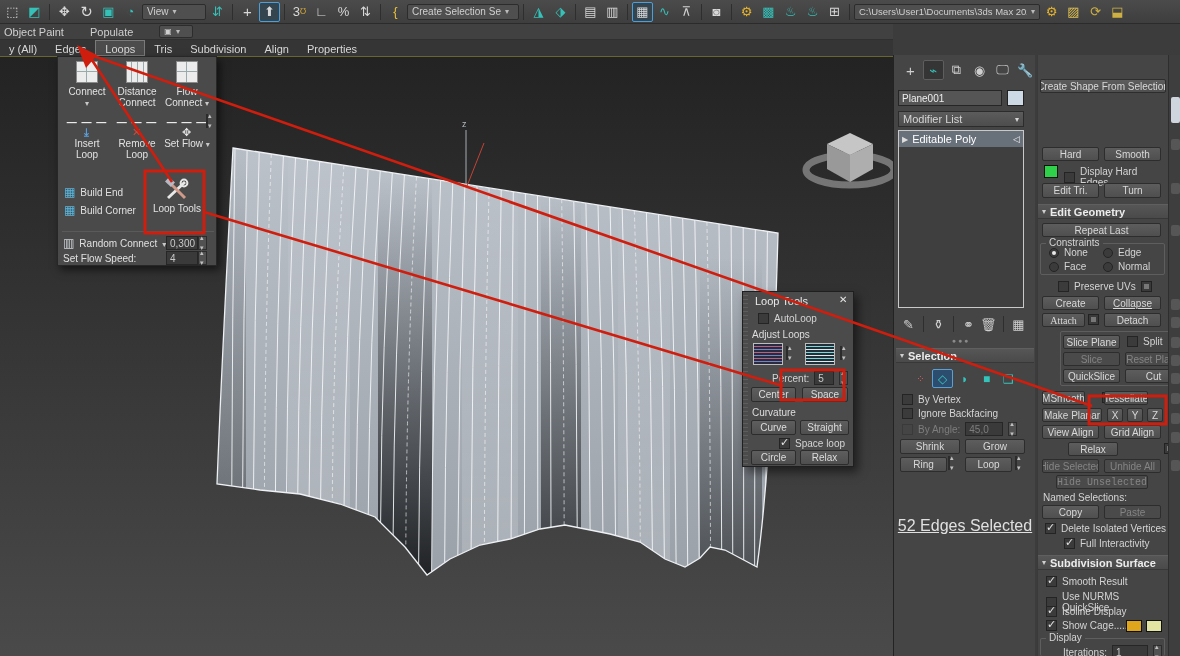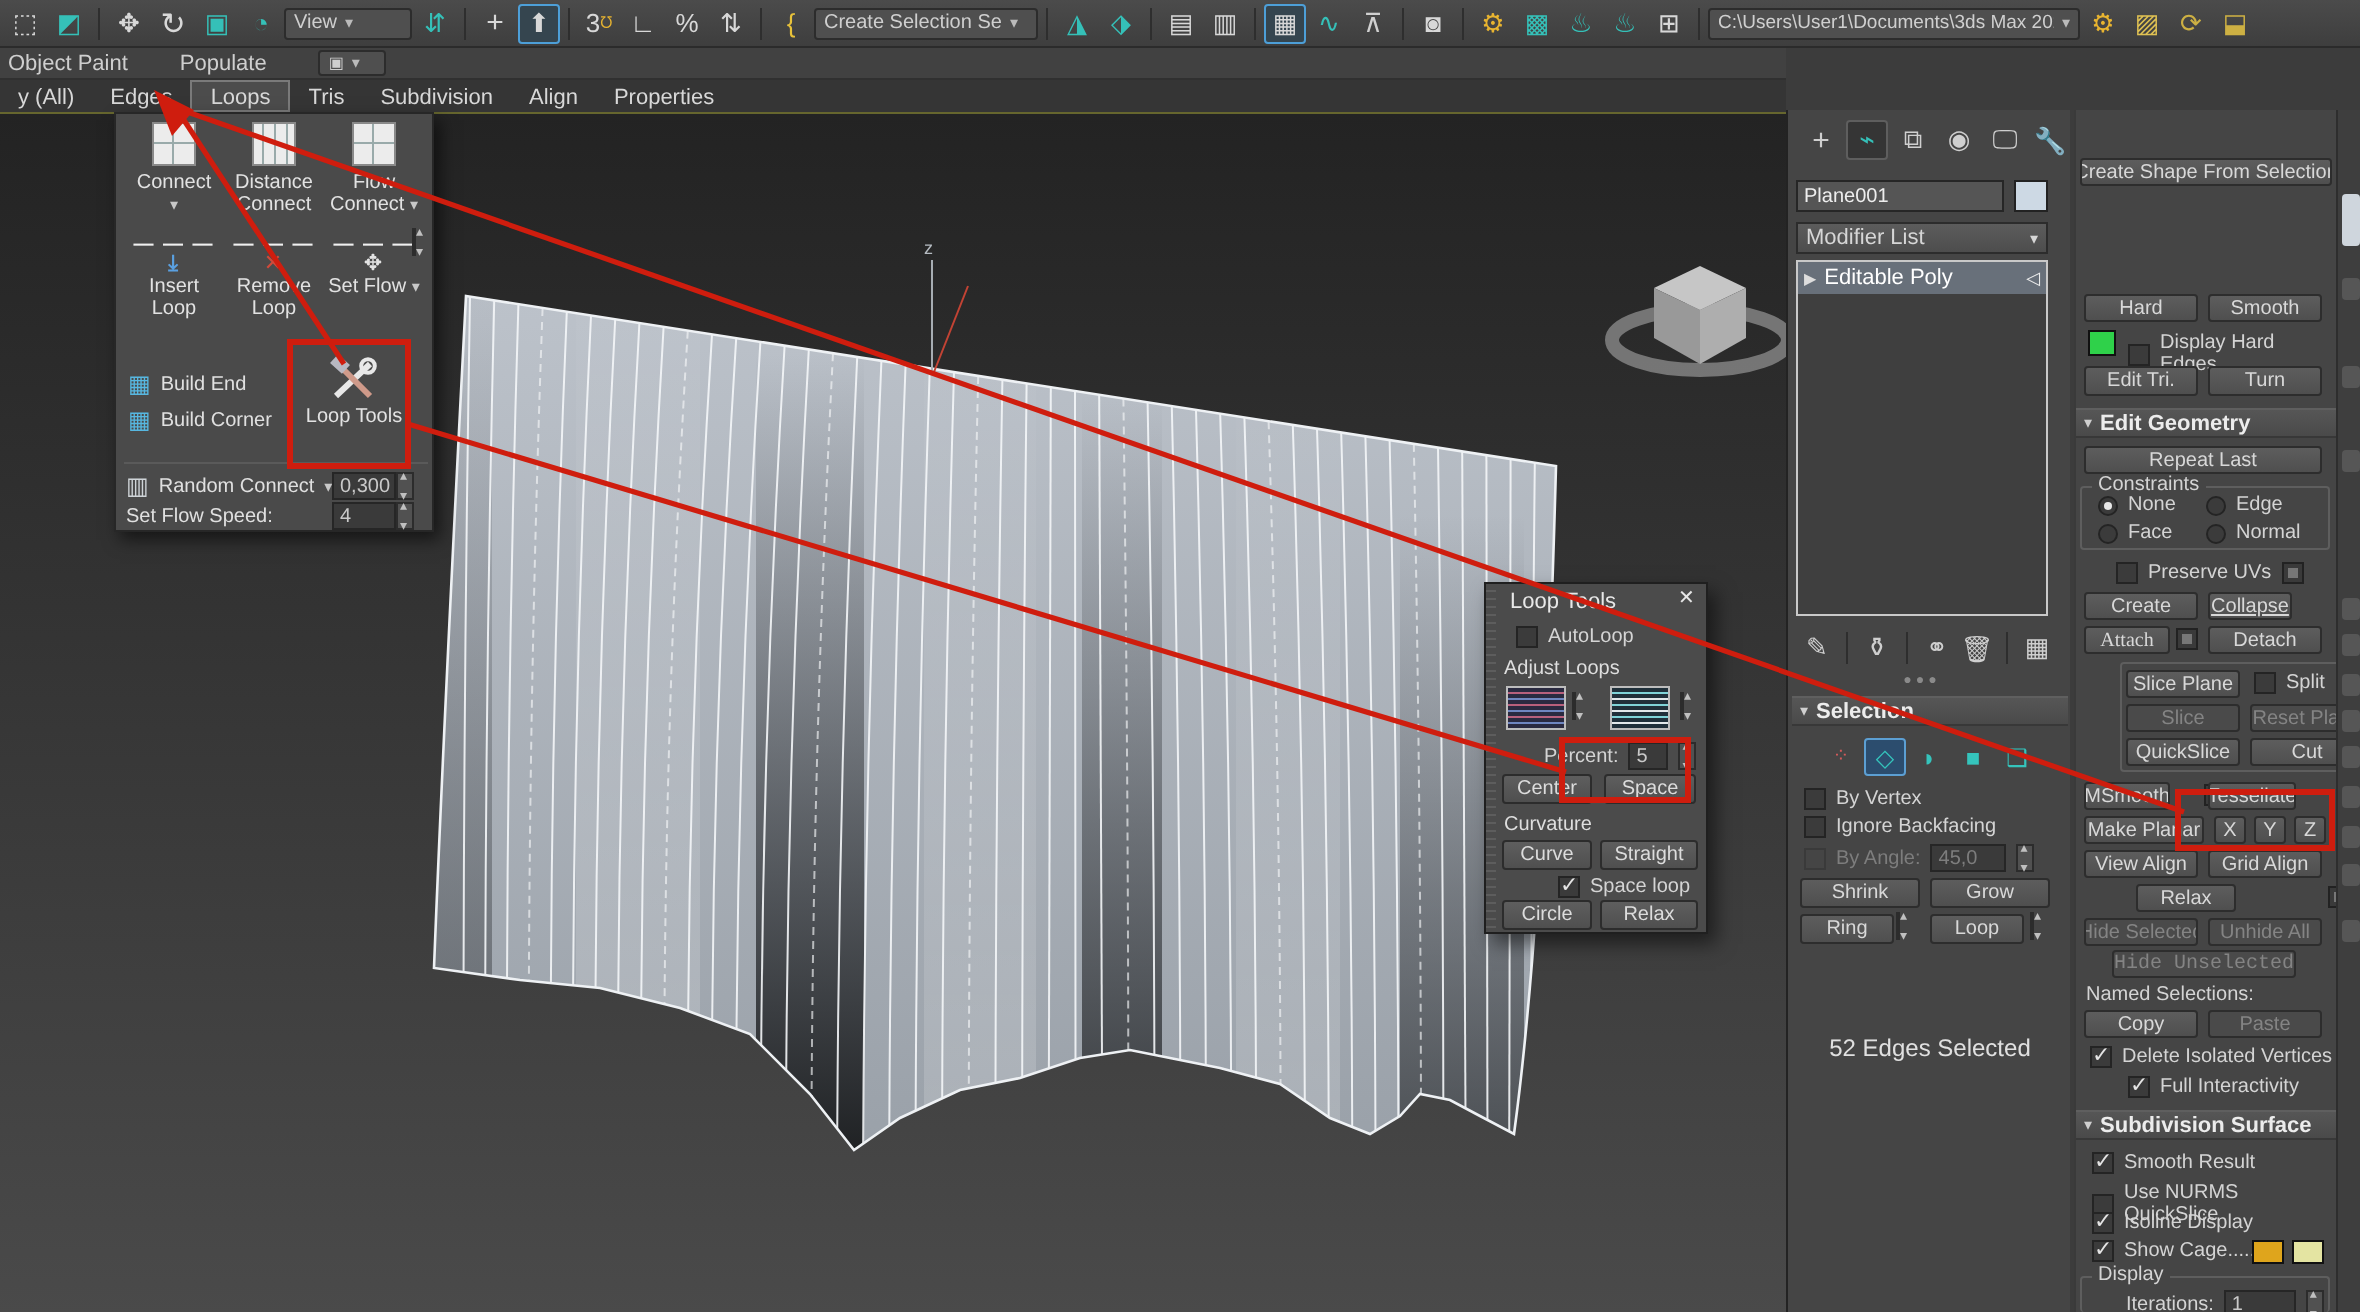--- a/index.html
+++ b/index.html
@@ -432,21 +432,21 @@
       <span>By Angle:</span>
     <span class="nfield dis" style="width:38px;">45,0</span>
     <span class="spin"></span>
   </div>
   <div class="btn abs" style="left:6px;top:384px;width:60px;height:15px;">Shrink</div>
   <div class="btn abs" style="left:71px;top:384px;width:60px;height:15px;">Grow</div>
   <div class="btn abs" style="left:6px;top:402px;width:47px;height:15px;">Ring</div>
   <span class="spin abs" style="left:54px;top:402px;"></span>
   <div class="btn abs" style="left:71px;top:402px;width:47px;height:15px;">Loop</div>
   <span class="spin abs" style="left:119px;top:402px;"></span>
-  <div class="abs" style="left:0;top:462px;width:142px;text-align:center;font-size:12px;color:#e0e0e0;">52 Edges Selected</div>
+  <div class="abs" style="left:0;top:462px;width:142px;text-align:center;font-size:16px;color:#e0e0e0;text-decoration:underline;">52 Edges Selected</div>
 </div>
 
 <div id="panel2" class="abs">
   <div class="btn abs" style="left:2px;top:24px;width:126px;">Create Shape From Selection</div>
   <div class="btn abs" style="left:4px;top:92px;width:57px;">Hard</div>
   <div class="btn abs" style="left:66px;top:92px;width:57px;">Smooth</div>
   <div class="abs" style="left:6px;top:110px;width:14px;height:13px;background:#2fd14a;border:1px solid #111;"></div>
   <div class="lblrow" style="left:26px;top:111px;">
     <span class="chk"></span>
       <span>Display Hard Edges</span>
@@ -476,21 +476,21 @@
       <span class="radio"></span>
         <span>Normal</span>
     </div>
   </div>
   <div class="lblrow" style="left:20px;top:226px;">
     <span class="chk"></span>
       <span>Preserve UVs</span>
     <span class="sqopt"></span>
   </div>
   <div class="btn abs" style="left:4px;top:241px;width:57px;">Create</div>
-  <div class="btn abs" style="left:66px;top:241px;width:42px;text-decoration:underline;">Collapse</div>
+  <div class="btn abs" style="left:66px;top:241px;width:57px;text-decoration:underline;">Collapse</div>
   <div class="btn abs" style="left:4px;top:258px;width:43px;font-family:Liberation Serif, serif;">Attach</div>
   <span class="sqopt abs" style="left:50px;top:259px;"></span>
   <div class="btn abs" style="left:66px;top:258px;width:57px;">Detach</div>
   <div class="gbox" style="left:2px;top:276px;width:125px;height:55px;margin-left:20px;">
     <div class="btn abs" style="left:2px;top:3px;width:57px;">Slice Plane</div>
     <div class="lblrow" style="left:66px;top:4px;">
       <span class="chk"></span>
         <span>Split</span>
     </div>
     <div class="btn dis abs" style="left:2px;top:20px;width:57px;">Slice</div>

